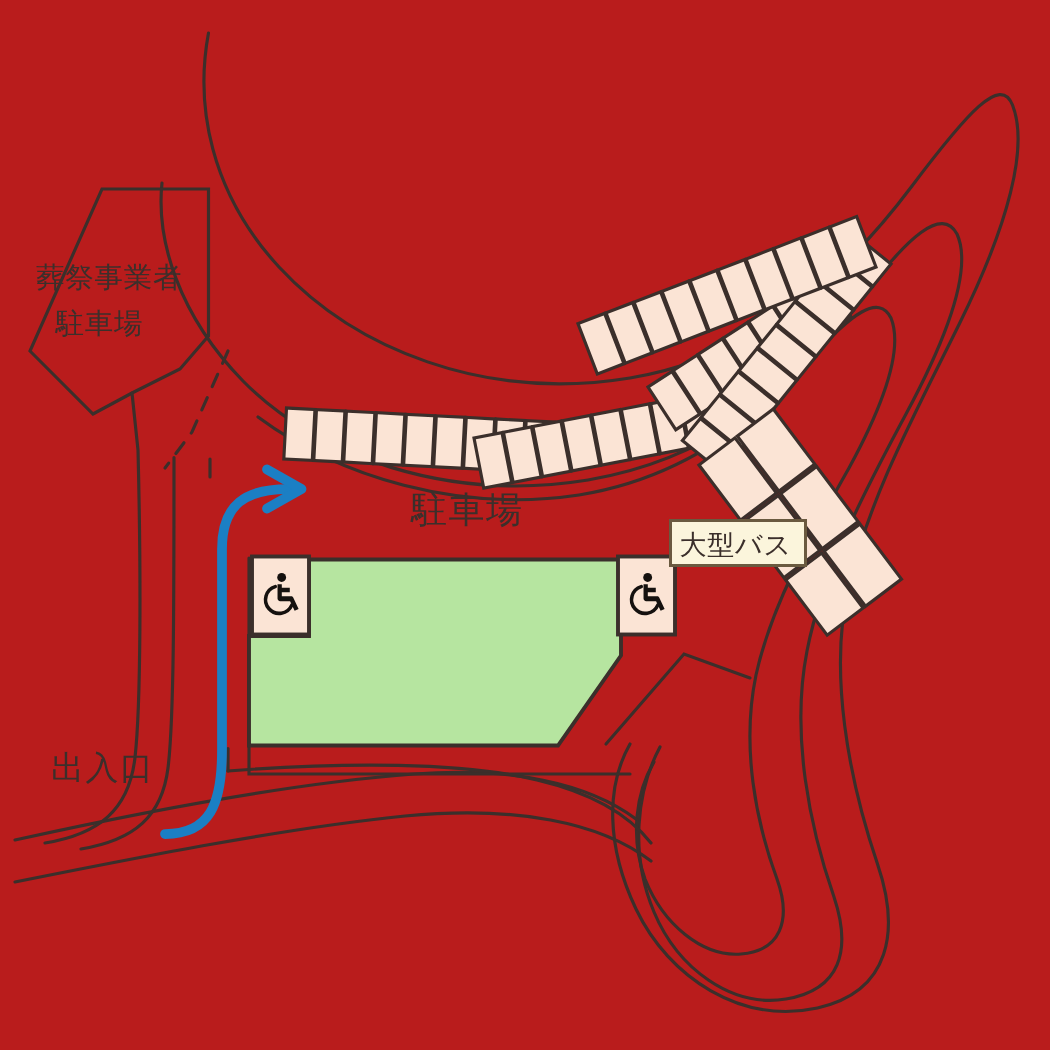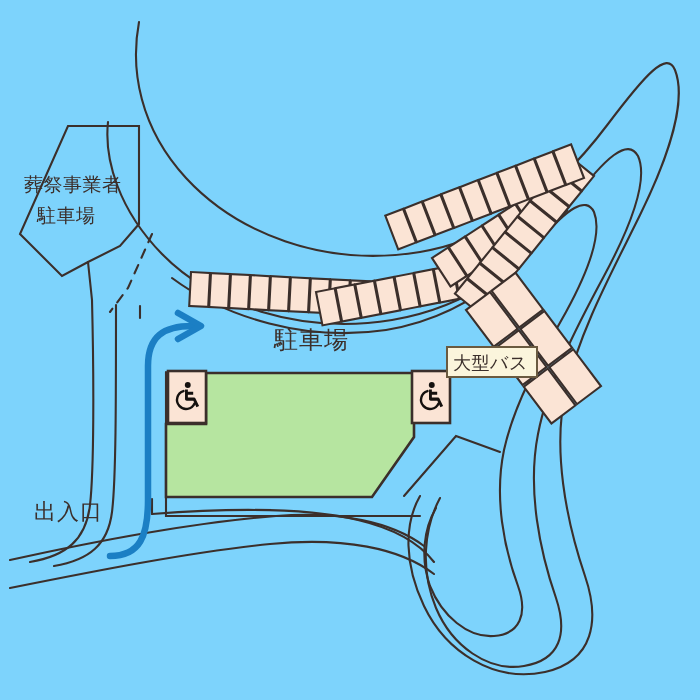--- a/index.html
+++ b/index.html
@@ -12,21 +12,21 @@
     width: 700px;
     height: 700px;
     font-family: "DejaVu Sans", "Liberation Sans", sans-serif;
     overflow: hidden;
     position: relative;
   }
   #map-root {
     position: relative;
     width: 700px;
     height: 700px;
-    background: #7dd3fc;
+    background: #b91c1c;
   }
   #map-svg {
     position: absolute;
     top: 0;
     left: 0;
     width: 700px;
     height: 700px;
     display: block;
   }
   .map-label {

